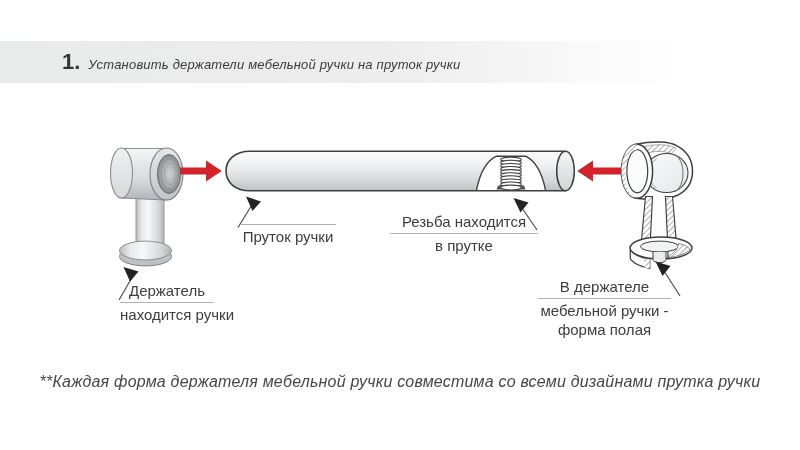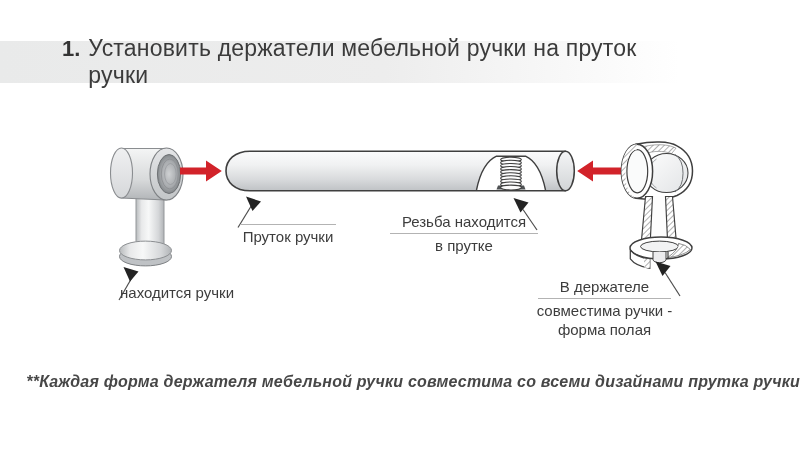--- a/index.html
+++ b/index.html
@@ -4,39 +4,39 @@
 <style>
   html,body{margin:0;padding:0;background:#fff;}
   #page{position:relative;width:800px;height:450px;background:#fff;overflow:hidden;
         font-family:"Liberation Sans","DejaVu Sans",sans-serif;color:#3d3d3d;}
   
   .title-band{position:absolute;left:0;top:41px;width:700px;height:42px;
       background:linear-gradient(90deg,#e9eaea 0%,#ededed 55%,rgba(237,237,237,0) 97%);
       display:flex;align-items:center;padding-left:62px;box-sizing:border-box;}
   .title-inner{display:flex;align-items:baseline;gap:8px;}
   .step-number{font-size:22px;font-weight:800;color:#343434;}
-  .step-text{font-size:23px;font-weight:500;letter-spacing:.2px;color:#3b3b3b;}
+  .step-text{font-size:13px;font-weight:500;letter-spacing:.2px;color:#3b3b3b;font-style:italic;}
   
   #diagram-svg{position:absolute;left:0;top:0;width:800px;height:450px;}
   
   .callout{position:absolute;font-size:15px;font-weight:500;color:#3d3d3d;line-height:19px;}
   .rule-top{border-top:1.5px solid #b3b3b3;padding-top:2px;}
   .rule-bottom{border-bottom:1.5px solid #b3b3b3;padding-bottom:2px;}
   .ctr{text-align:center;}
   .nowrap{white-space:nowrap;}
   #rod-label{left:240px;top:224px;width:96px;}
   #thread-label{left:390px;top:212px;width:148px;}
   #holder-label{left:120px;top:281px;}
   #holder-label .l1{width:94px;}
   #hollow-label{left:528px;top:277px;width:153px;}
   #hollow-label .l1{width:133px;margin:0 auto;}
   .mt2{margin-top:2px;}
   
-  #footnote{position:absolute;left:0;right:0;top:373px;text-align:right;
-      font-style:italic;font-size:16px;font-weight:700;letter-spacing:.2px;color:#474747;}
+  #footnote{position:absolute;left:0;right:0;top:373px;text-align:center;
+      font-style:italic;font-size:16px;font-weight:400;letter-spacing:.2px;color:#474747;}
 </style>
 </head>
 <body>
 
 <div id="page">
 
   <div class="title-band">
     <div class="title-inner">
       <span class="step-number">1.</span>
       <span class="step-text">Установить держатели мебельной ручки на пруток ручки</span>
@@ -156,31 +156,32 @@
     </g>
     <g fill="#232323">
       <polygon points="123.5,267 138.5,271.5 130,281.5"></polygon>
       <polygon points="246,196.5 261,201.5 252.5,211"></polygon>
       <polygon points="513.5,198 528.5,202.5 520.5,212.5"></polygon>
       <polygon points="655.5,261.5 670.5,266 662.5,276"></polygon>
     </g>
   </svg>
 
   <div id="holder-label" class="callout">
+    <div class="l1 ctr rule-bottom">Держатель</div>
     <div class="nowrap mt2">находится ручки</div>
   </div>
 
   <div id="rod-label" class="callout ctr rule-top">Пруток ручки</div>
 
   <div id="thread-label" class="callout">
     <div class="ctr rule-bottom">Резьба находится</div>
     <div class="ctr mt2">в прутке</div>
   </div>
 
   <div id="hollow-label" class="callout">
     <div class="l1 ctr rule-bottom">В держателе</div>
-    <div class="ctr mt2">совместима ручки -</div>
+    <div class="ctr mt2">мебельной ручки -</div>
     <div class="ctr">форма полая</div>
   </div>
 
   <div id="footnote">**Каждая форма держателя мебельной ручки совместима со всеми дизайнами прутка ручки</div>
 
 </div>
 
 </body></html>

